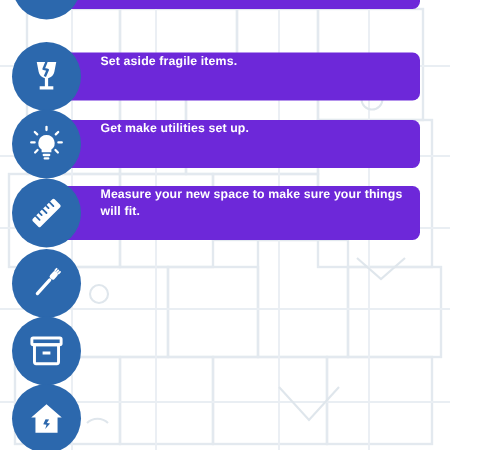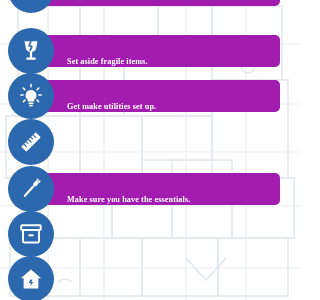--- a/index.html
+++ b/index.html
@@ -38,26 +38,25 @@
     width: 300px;
     height: 46px;
   }
 
   .row-bar {
     position: absolute;
     left: 22px;
     top: 7px;
     width: 258px;
     height: 32px;
-    background: #a21caf;
+    background: #6d28d9;
     border-radius: 5px;
     box-sizing: border-box;
     display: flex;
-    align-items: flex-end;
-    font-family: Liberation Serif, serif;
+    align-items: flex-start;
   }
 
   .row-bar.tall {
     height: 36px;
     top: 5px;
   }
 
   .row-label {
     color: #ffffff;
     font-size: 8.2px;
@@ -181,40 +180,40 @@
           <path d="M2.6 11h2.1"></path>
           <path d="M21.4 11h-2.1"></path>
           <path d="M5.0 17.2l1.5-1.5"></path>
           <path d="M19.0 17.2l-1.5-1.5"></path>
         </g>
       </svg>
     </div>
   </div>
 
   <div class="checklist-row" style="top:119px;">
+    <div class="row-bar tall">
+      <span class="row-label">Measure your new space to make sure your things will fit.</span>
+    </div>
     <div class="row-icon">
       <svg viewBox="0 0 24 24" fill="none" xmlns="http://www.w3.org/2000/svg">
         <g transform="rotate(-45 12 12)">
           <rect x="2.5" y="8.6" width="19" height="6.8" rx="1" fill="#ffffff"></rect>
           <g stroke="#2c68ad" stroke-width="1.1" stroke-linecap="round">
             <path d="M6 8.6v3.4"></path>
             <path d="M9 8.6v2.2"></path>
             <path d="M12 8.6v3.4"></path>
             <path d="M15 8.6v2.2"></path>
             <path d="M18 8.6v3.4"></path>
           </g>
         </g>
       </svg>
     </div>
   </div>
 
   <div class="checklist-row" style="top:166px;">
-    <div class="row-bar">
-      <span class="row-label">Make sure you have the essentials.</span>
-    </div>
     <div class="row-icon">
       <svg viewBox="0 0 24 24" fill="none" xmlns="http://www.w3.org/2000/svg">
         <g transform="rotate(42 12 12)">
           <rect x="10.2" y="2.6" width="3.6" height="5.4" rx="1.4" fill="#ffffff"></rect>
           <g stroke="#ffffff" stroke-width="1.1" stroke-linecap="round">
             <path d="M10.6 2.4v-1.3"></path>
             <path d="M12 2.4v-1.3"></path>
             <path d="M13.4 2.4v-1.3"></path>
           </g>
           <rect x="11" y="8" width="2" height="13.4" rx="1" fill="#ffffff"></rect>

